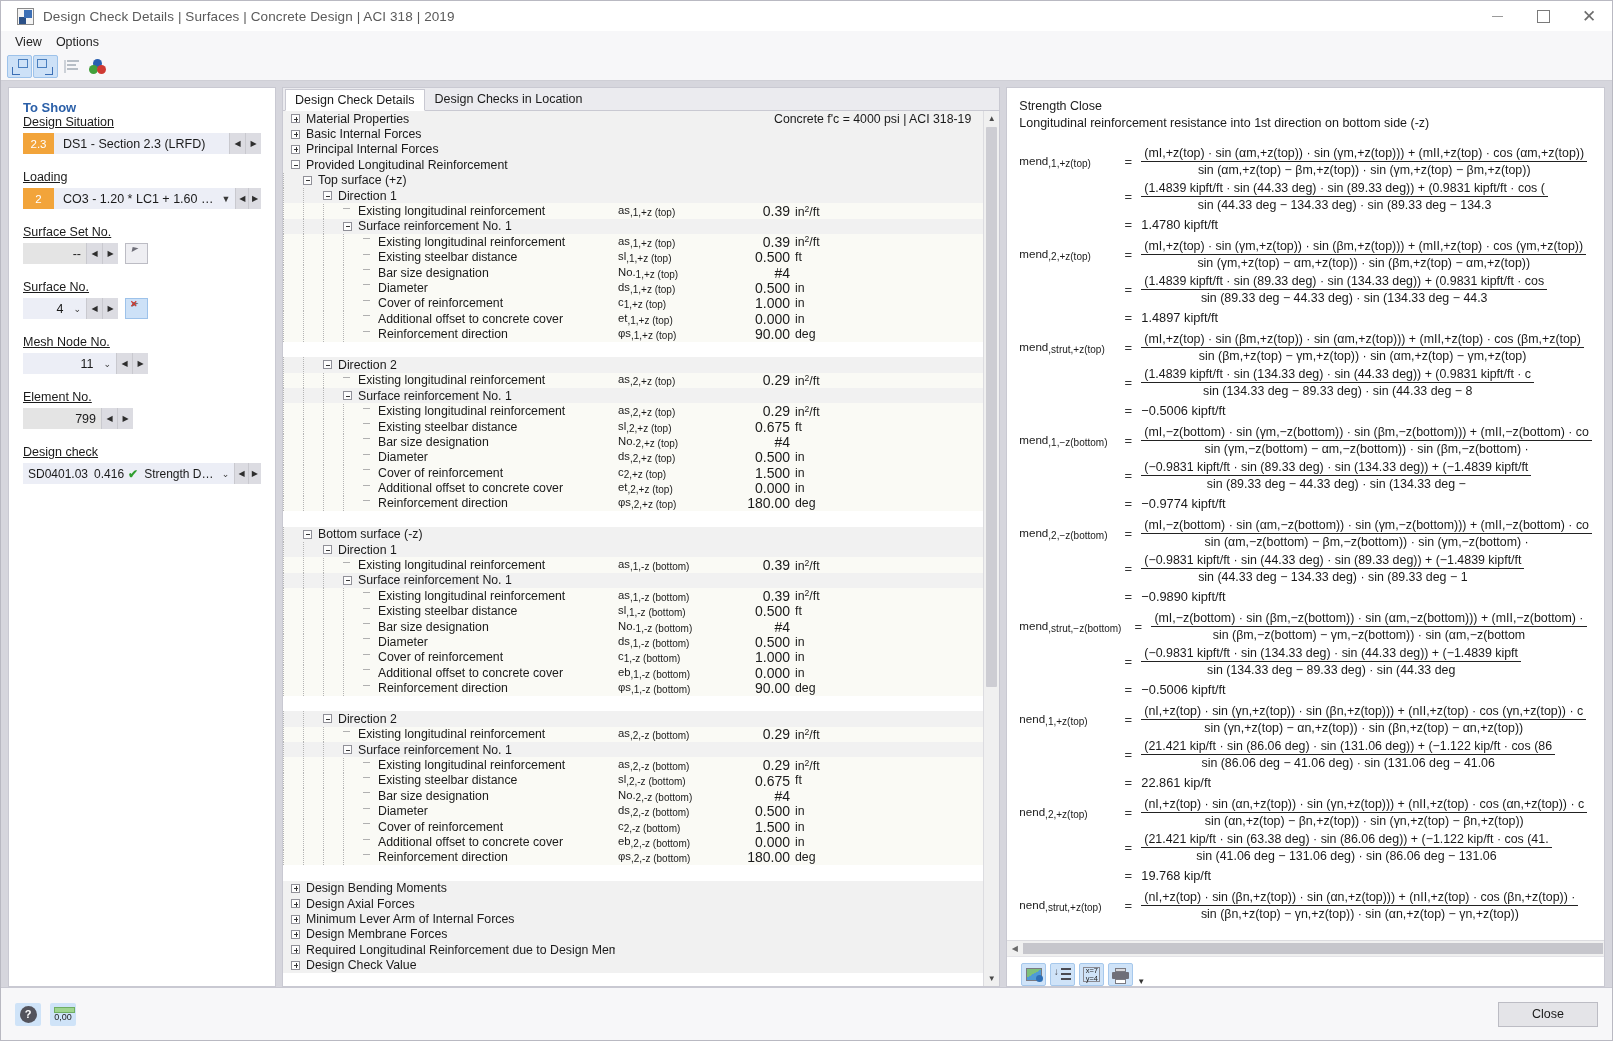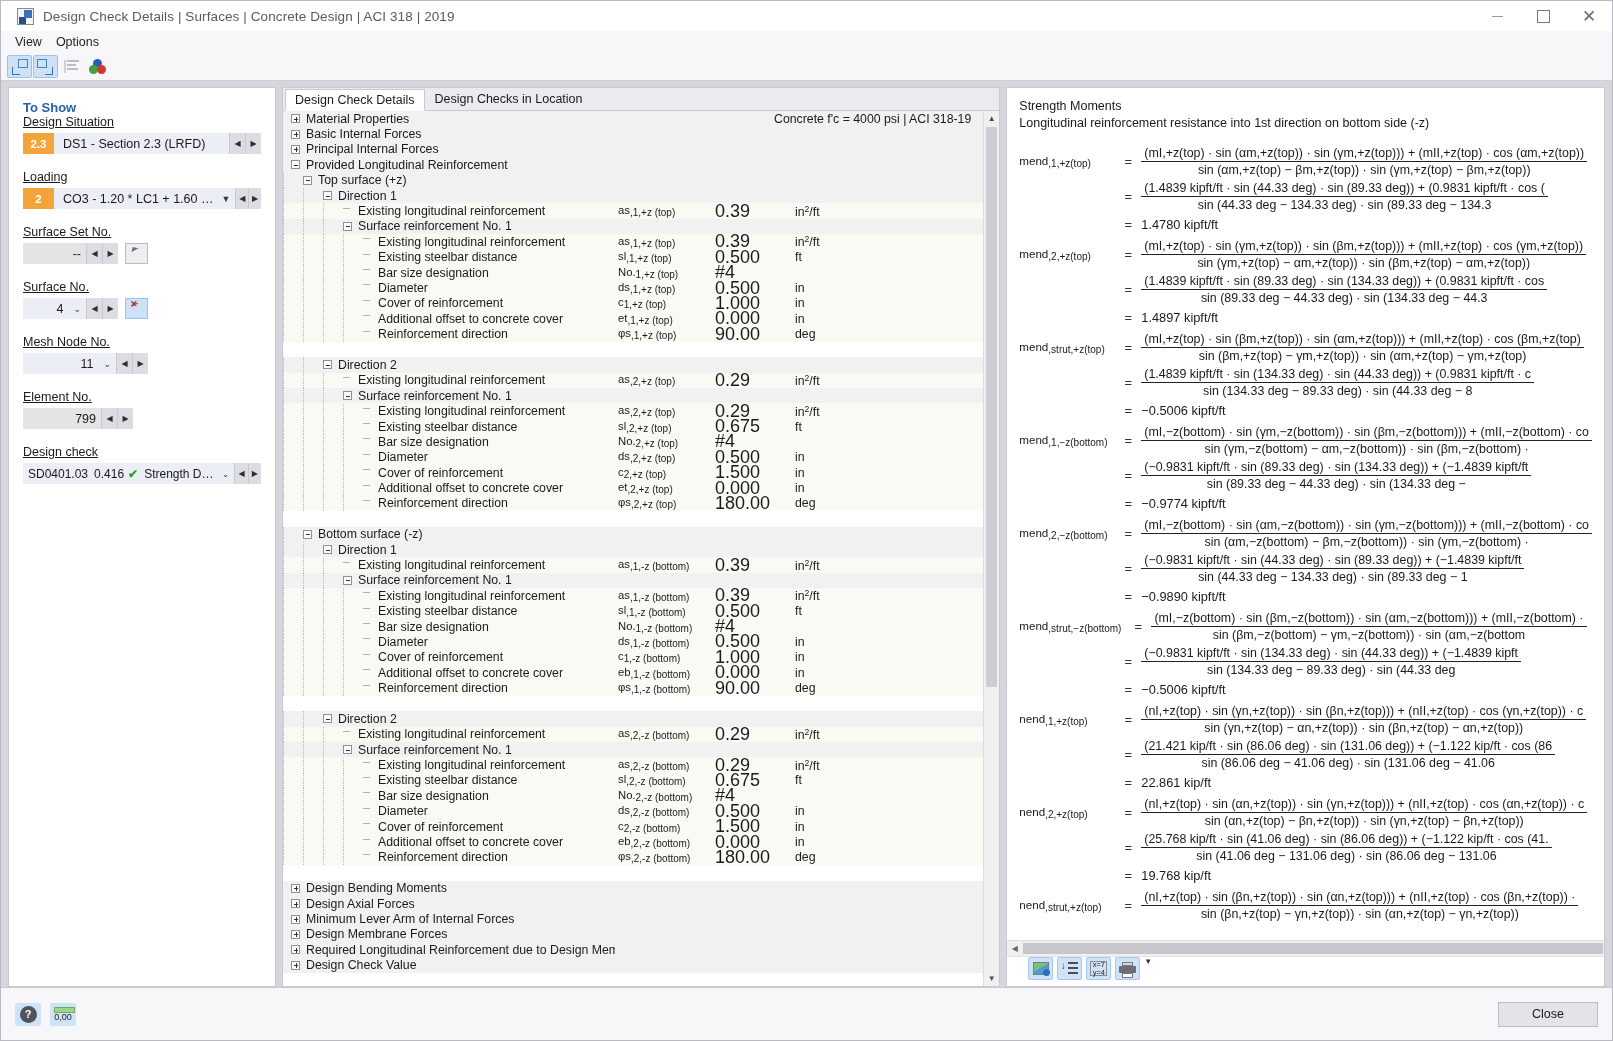--- a/index.html
+++ b/index.html
@@ -123,21 +123,21 @@
     color: #2a5fa8; font-weight: bold; font-size: 13px; 
   }
   .fieldlabel { font-size: 12.5px; color: #1a1a1a; margin-bottom: 4px; text-decoration: underline; }
   .fieldrow { display: flex; align-items: stretch; margin-bottom: 16px; height: 21px; }
   .combo {
     background: #eceef6; display: flex; align-items: center;
     height: 21px; font-size: 12.5px; flex: 1 1 auto; min-width: 0;
   }
   .combo.gray { background: #e4e4e4; }
   .num-badge {
-    background: #f2a43a; color: #ffffff; font-weight: bold;
+    background: #f2a43a; color: #ffffff; font-weight: normal;
     font-size: 11.5px; padding: 0 6px; height: 21px;
     display: flex; align-items: center; justify-content: center;
     min-width: 31px;
   }
   .combo-text {
     padding-left: 9px; white-space: nowrap; overflow: hidden;
     text-overflow: ellipsis; flex: 1 1 auto;
   }
   .combo-text.right { text-align: right; padding-right: 5px; padding-left: 3px; }
   .caret { padding: 0 5px; color: #3a3a3a; font-size: 9px; }
@@ -189,21 +189,21 @@
   }
   .trow {
     display: flex; align-items: center; height: 15.4px;
     font-size: 12.3px; white-space: nowrap;
   }
   .trow.alt  { background: #f1f1f1; }
   .trow.leafband { background: #fafaf5; }
   .trow.blank { background: #ffffff; }
   .tcell-label { display: flex; align-items: center; flex: 0 0 332px; overflow: hidden; }
   .tcell-sym   { flex: 0 0 100px; padding-left: 3px; font-size: 11.3px; }
-  .tcell-val   { flex: 0 0 75px; text-align: left; font-size: 18px; }
+  .tcell-val   { flex: 0 0 75px; text-align: right; font-size: 14px; }
   .tcell-unit  { flex: 0 0 130px; padding-left: 5px; font-size: 12.3px; }
   .expander {
     width: 9px; height: 9px; border: 1px solid #909098;
     background: #fdfdfd; position: relative; flex: 0 0 9px;
     display: inline-block; margin-right: 6px;
   }
   .expander::before {
     content: ""; position: absolute; left: 1.5px; top: 3.5px;
     width: 4px; height: 1px; background: #333;
   }
@@ -272,21 +272,21 @@
   }
   .frac .den {
     font-size: 12.4px; padding: 1px 3px 0 3px; white-space: nowrap; display: block;
   }
   .plain-val { font-size: 12.8px; white-space: nowrap; }
   .eq-block.val { margin: 5px 0 7px 0; }
   .eq-block.tall { margin: 4px 0; }
 
   .fx-toolbar {
     flex: 0 0 30px; background: #ffffff;
-    display: flex; align-items: flex-start; padding-left: 21px; gap: 4px;
+    display: flex; align-items: flex-end; padding-left: 14px; gap: 4px;
     border-top: 1px solid #e4e4e8;
   }
   .fxbtn {
     width: 25px; height: 23px; display:flex; align-items:center; justify-content:center;
     border-radius: 2px;
   }
   .fxbtn.lit { background: #cfe3f8; border: 1px solid #a6c8ec; }
   .ico-img { width: 16px; height: 13px; background: linear-gradient(150deg,#7ec07a 0 45%, #4f9bd6 45% 100%); border:1px solid #7a7a82; position: relative;}
   .ico-img::after{content:"";position:absolute;right:-2px;bottom:-2px;width:7px;height:7px;background:#2e6fb5;border-radius:50%;}
   .ico-num { width: 16px; height: 13px; position: relative; }
@@ -1043,21 +1043,21 @@
           <div class="arrow">▲</div>
           <div class="thumb" style="height:560px;margin-top:1px;"></div>
           <div class="arrow" style="margin-top:auto">▼</div>
         </div>
       </div>
     </div>
 
     <div class="rightpanel">
       <div class="formula-area" id="formula-area">
         <div class="fx-sub">
-          <div>Strength Moments</div>
+          <div>Strength Close</div>
           <div>Longitudinal reinforcement resistance into 1st direction on bottom side (-z)</div>
         </div>
         <div id="equations">
             <div class="eq-block tall">
               <div class="eq-lhs">mend<sub>,1,+z(top)</sub></div>
               <div class="eq-eq">=</div>
               <div class="eq-rhs"><span class="frac"><span class="num">(mI,+z(top) · sin (αm,+z(top)) · sin (γm,+z(top))) + (mII,+z(top) · cos (αm,+z(top))</span><span class="den">sin (αm,+z(top) − βm,+z(top)) · sin (γm,+z(top) − βm,+z(top))</span></span></div>
             </div>
             <div class="eq-block tall">
               <div class="eq-lhs"></div>
@@ -1160,21 +1160,21 @@
               <div class="eq-rhs plain-val">22.861 kip/ft</div>
             </div>
             <div class="eq-block tall">
               <div class="eq-lhs">nend<sub>,2,+z(top)</sub></div>
               <div class="eq-eq">=</div>
               <div class="eq-rhs"><span class="frac"><span class="num">(nI,+z(top) · sin (αn,+z(top)) · sin (γn,+z(top))) + (nII,+z(top) · cos (αn,+z(top)) · c</span><span class="den">sin (αn,+z(top) − βn,+z(top)) · sin (γn,+z(top) − βn,+z(top))</span></span></div>
             </div>
             <div class="eq-block tall">
               <div class="eq-lhs"></div>
               <div class="eq-eq">=</div>
-              <div class="eq-rhs"><span class="frac"><span class="num">(25.768 kip/ft · sin (41.06 deg) · sin (86.06 deg)) + (−1.122 kip/ft · cos (41.</span><span class="den">sin (41.06 deg − 131.06 deg) · sin (86.06 deg − 131.06</span></span></div>
+              <div class="eq-rhs"><span class="frac"><span class="num">(21.421 kip/ft · sin (63.38 deg) · sin (86.06 deg)) + (−1.122 kip/ft · cos (41.</span><span class="den">sin (41.06 deg − 131.06 deg) · sin (86.06 deg − 131.06</span></span></div>
             </div>
             <div class="eq-block val">
               <div class="eq-lhs"></div>
               <div class="eq-eq">=</div>
               <div class="eq-rhs plain-val">19.768 kip/ft</div>
             </div>
             <div class="eq-block tall">
               <div class="eq-lhs">nend<sub>,strut,+z(top)</sub></div>
               <div class="eq-eq">=</div>
               <div class="eq-rhs"><span class="frac"><span class="num">(nI,+z(top) · sin (βn,+z(top)) · sin (αn,+z(top))) + (nII,+z(top) · cos (βn,+z(top)) ·</span><span class="den">sin (βn,+z(top) − γn,+z(top)) · sin (αn,+z(top) − γn,+z(top))</span></span></div>

